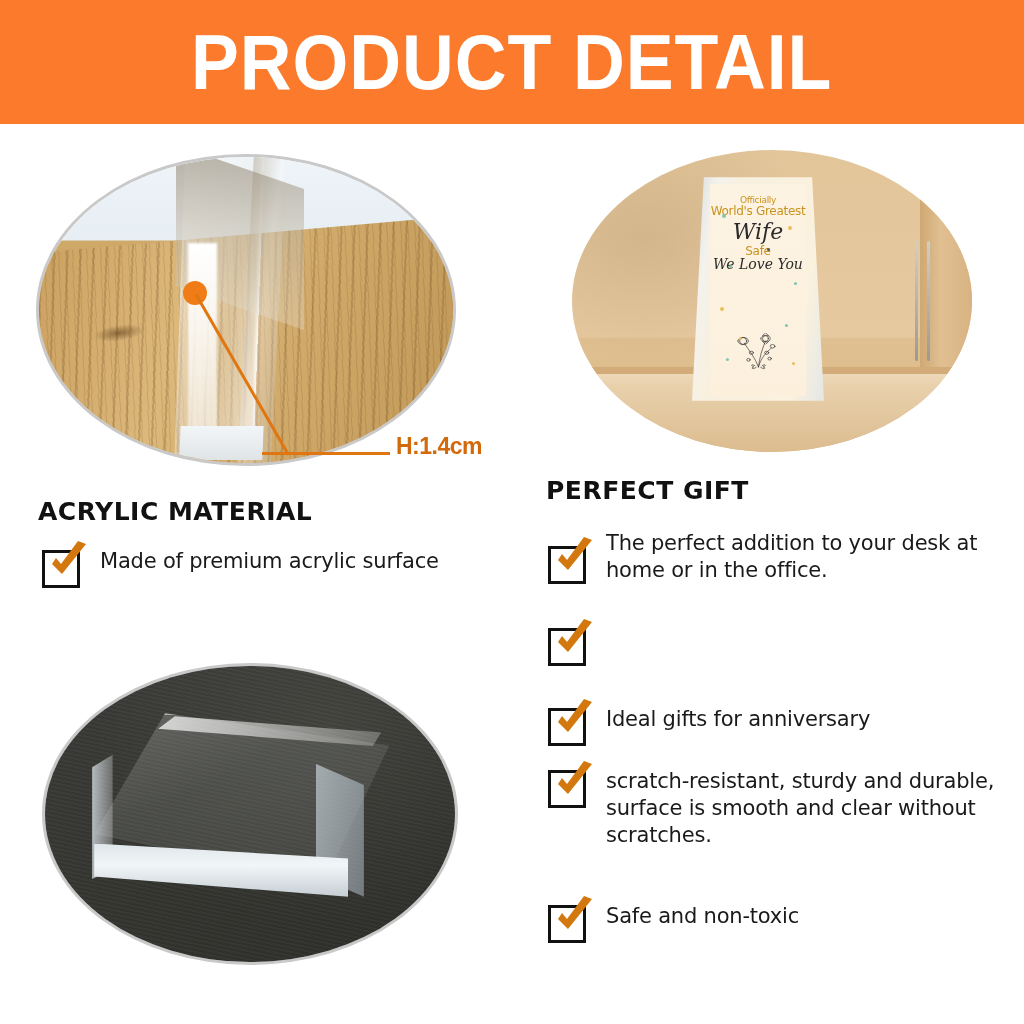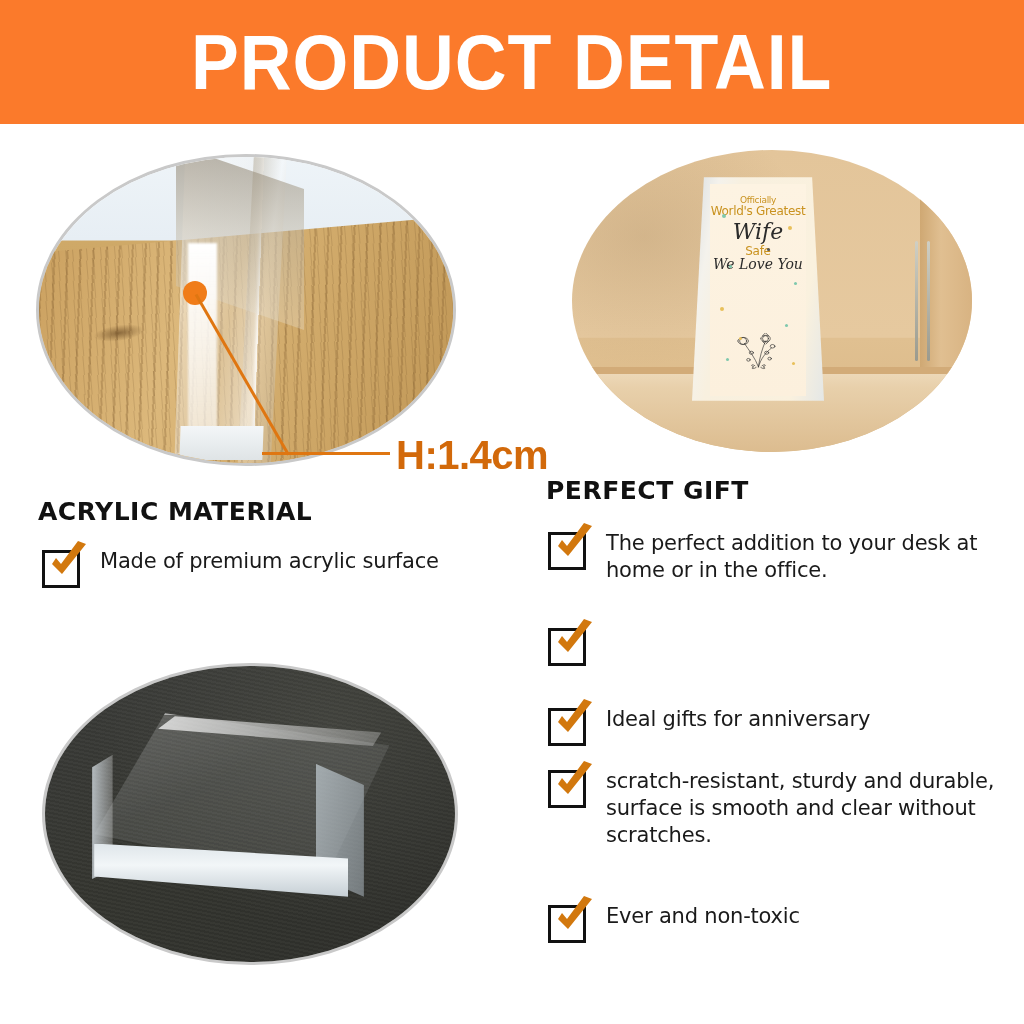--- a/index.html
+++ b/index.html
@@ -150,21 +150,21 @@
   }
   #leader-horiz {
     left: 262px; top: 452px;
     width: 128px; height: 3px;
   }
   #dim-label {
     position: absolute;
     left: 396px; top: 433px;
     color: #d2690a;
     font-weight: bold;
-    font-size: 40px;
+    font-size: 23px;
     letter-spacing: -0.5px;
     white-space: nowrap;
   }
 
   
   #photo-plaque {
     left: 572px; top: 150px;
     width: 400px; height: 302px;
   }
   .room-scene {
@@ -328,21 +328,21 @@
   .bullet-text {
     margin-left: 20px;
     font-family: "DejaVu Sans", sans-serif;
     font-size: 21px;
     line-height: 1.28;
     color: #1a1a1a;
     letter-spacing: -0.2px;
   }
 
   #bullet-acrylic-0 { left: 42px;  top: 548px; width: 470px; }
-  #bullet-gift-0    { left: 548px; top: 530px; width: 450px; }
+  #bullet-gift-0    { left: 548px; top: 530px; width: 450px; align-items: flex-end; }
   #bullet-gift-1    { left: 548px; top: 626px; width: 450px; }
   #bullet-gift-2    { left: 548px; top: 706px; width: 450px; }
   #bullet-gift-3    { left: 548px; top: 768px; width: 450px; }
   #bullet-gift-4    { left: 548px; top: 903px; width: 450px; }
 </style>
 </head>
 <body>
 
 <div class="banner">
   <div class="banner-title">PRODUCT DETAIL</div>
@@ -474,14 +474,14 @@
   </span>
   <span class="bullet-text">scratch-resistant, sturdy and durable, surface is smooth and clear without scratches.</span>
 </div>
 
 <div class="bullet" id="bullet-gift-4">
   <span class="check-box">
     <svg class="check-mark" viewBox="0 0 46 46">
       <path d="M8 24 L18 34 L42 4 L34 1 L17 24 L12 18 Z" fill="#d2780e"></path>
     </svg>
   </span>
-  <span class="bullet-text">Ever and non-toxic</span>
+  <span class="bullet-text">Safe and non-toxic</span>
 </div>
 
 </body></html>

